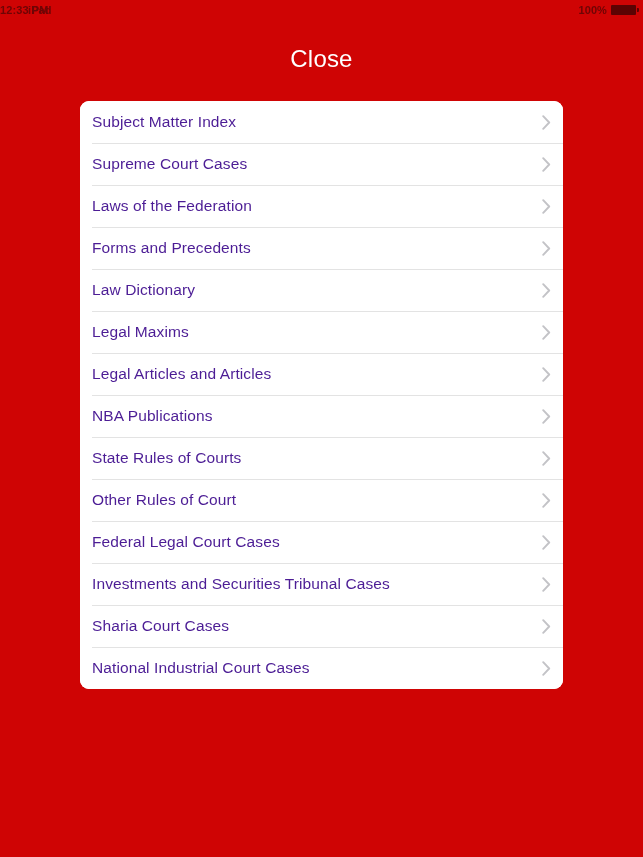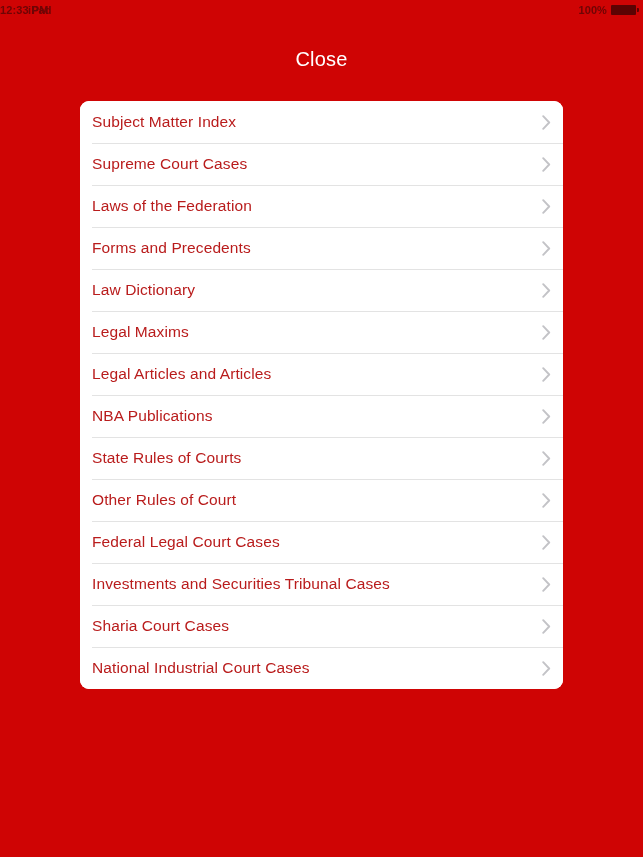--- a/index.html
+++ b/index.html
@@ -71,21 +71,21 @@
     position: absolute;
     top: 20px; left: 0;
     width: 643px;
     height: 78px;
     display: flex;
     align-items: center;
     justify-content: center;
   }
   .close-button {
     color: #ffffff;
-    font-size: 20px;
+    font-size: 24px;
     line-height: 1;
     padding: 8px 16px;
     cursor: pointer;
     letter-spacing: .2px;
   }
 
   
   .card {
     position: absolute;
     left: 80px;
@@ -110,21 +110,21 @@
     position: absolute;
     top: 0;
     left: 12px;
     right: 0;
     height: 1px;
     background: #e3e3e3;
   }
   .row-label {
     flex: 1;
     font-size: 15.5px;
-    color: #b91c1c;
+    color: #4c1d95;
     letter-spacing: .1px;
     white-space: nowrap;
   }
   .chevron {
     width: 34px;
     display: flex;
     align-items: center;
     justify-content: center;
     color: #c3c3c7;
     flex: none;

